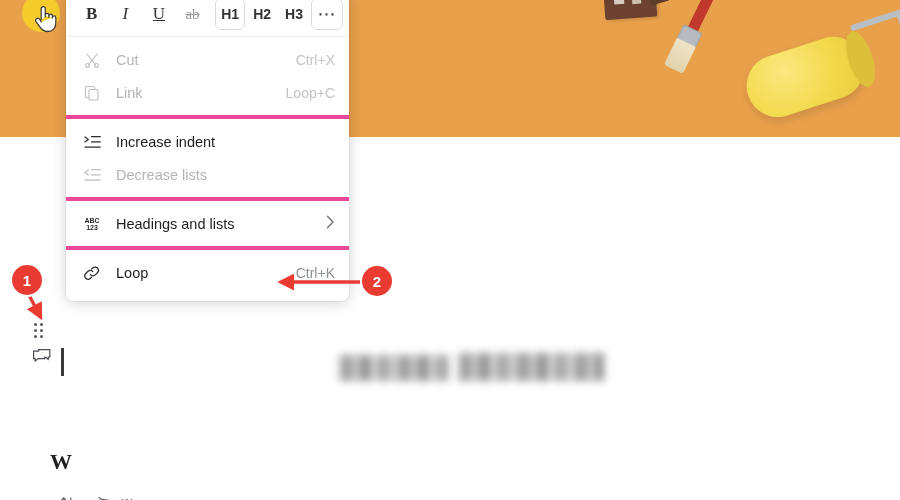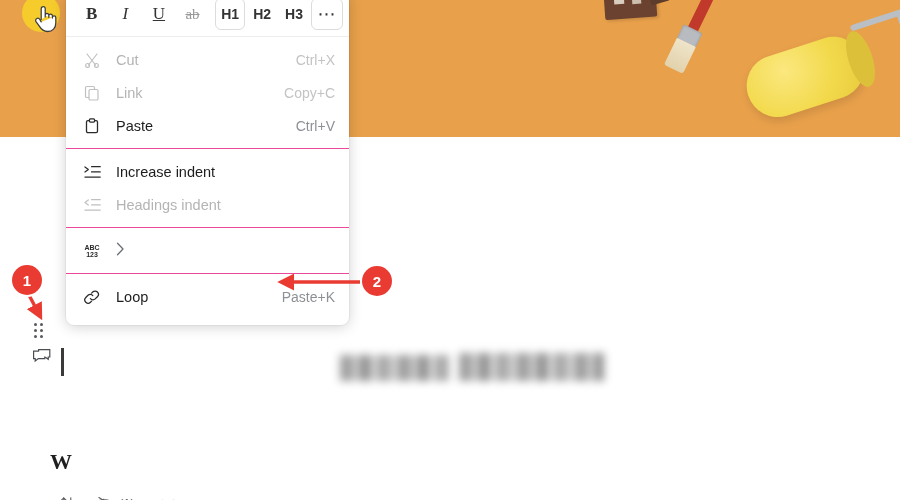--- a/index.html
+++ b/index.html
@@ -167,21 +167,21 @@
     font-size:14px; font-weight:700; width:30px;
   }
   .fmt-btn.boxed {
     border:1px solid #dcdcdc;
     border-radius:6px;
   }
   .fmt-btn.more { font-size:18px; letter-spacing:1px; }
   .fmt-sep { width:3px; }
 
   .menu-group { padding:6px 0; }
-  .menu-group + .menu-group { border-top:1px solid #ec4899; }
+  .menu-group + .menu-group { border-top:4px solid #ec4899; }
 
   .menu-item {
     display:flex; align-items:center;
     height:33px;
     padding:0 14px 0 16px;
     gap:14px;
     font-size:14.5px;
     color:#1d1d1d;
     cursor:pointer;
     position:relative;
@@ -335,81 +335,72 @@
     </div>
 
     <div class="menu-item disabled">
       <span class="mi-icon">
         <svg width="16" height="16" viewBox="0 0 16 16">
           <rect x="1.5" y="1.5" width="9" height="11" rx="1.3" stroke="currentColor" stroke-width="1.2" fill="none"></rect>
           <rect x="5" y="4.5" width="9" height="10.5" rx="1.3" stroke="currentColor" stroke-width="1.2" fill="#fff"></rect>
         </svg>
       </span>
       <span class="mi-label">Link</span>
-      <span class="mi-shortcut">Copy+C</span>
-    </div>
-
-    <div class="menu-item">
-      <span class="mi-icon">
-        <svg width="16" height="16" viewBox="0 0 16 16">
-          <rect x="2.5" y="2.6" width="11" height="12" rx="1.4" stroke="currentColor" stroke-width="1.3" fill="none"></rect>
-          <rect x="5.4" y="0.9" width="5.2" height="3.2" rx="1" stroke="currentColor" stroke-width="1.3" fill="#fff"></rect>
-        </svg>
-      </span>
-      <span class="mi-label">Paste</span>
-      <span class="mi-shortcut">Ctrl+V</span>
-    </div>
+      <span class="mi-shortcut">Loop+C</span>
+    </div>
+
   </div>
 
   <div class="menu-group">
     <div class="menu-item">
       <span class="mi-icon">
         <svg width="17" height="14" viewBox="0 0 18 14">
           <path d="M8 1.4h9.2M8 6.9h9.2M1 12.4h16.2" stroke="currentColor" stroke-width="1.3" stroke-linecap="round"></path>
           <path d="M1 1.6l3.6 2.7L1 7" stroke="currentColor" stroke-width="1.3" fill="none" stroke-linecap="round" stroke-linejoin="round"></path>
         </svg>
       </span>
       <span class="mi-label">Increase indent</span>
     </div>
 
     <div class="menu-item disabled">
       <span class="mi-icon">
         <svg width="17" height="14" viewBox="0 0 18 14">
           <path d="M8 1.4h9.2M8 6.9h9.2M1 12.4h16.2" stroke="currentColor" stroke-width="1.3" stroke-linecap="round"></path>
           <path d="M4.6 1.6L1 4.3 4.6 7" stroke="currentColor" stroke-width="1.3" fill="none" stroke-linecap="round" stroke-linejoin="round"></path>
         </svg>
       </span>
-      <span class="mi-label">Headings indent</span>
+      <span class="mi-label">Decrease lists</span>
     </div>
   </div>
 
   <div class="menu-group">
     <div class="menu-item">
       <span class="mi-icon">
         <span class="abc123">ABC<br>123</span>
       </span>
+      <span class="mi-label">Headings and lists</span>
       <span class="mi-chevron">
         <svg width="9" height="14" viewBox="0 0 9 14">
           <path d="M1.5 1.3L7 7l-5.5 5.7" stroke="currentColor" stroke-width="1.3" fill="none" stroke-linecap="round" stroke-linejoin="round"></path>
         </svg>
       </span>
     </div>
   </div>
 
 
   <div class="menu-group">
     <div class="menu-item">
       <span class="mi-icon">
         <svg width="18" height="16" viewBox="0 0 18 16">
           <path d="M7.4 9.6a3.3 3.3 0 004.8.3l2.2-2.2a3.3 3.3 0 00-4.7-4.7L8.6 4.1" stroke="currentColor" stroke-width="1.25" fill="none" stroke-linecap="round"></path>
           <path d="M9.8 6.6a3.3 3.3 0 00-4.8-.3L2.8 8.5a3.3 3.3 0 004.7 4.7l1.1-1.1" stroke="currentColor" stroke-width="1.25" fill="none" stroke-linecap="round"></path>
         </svg>
       </span>
       <span class="mi-label">Loop</span>
-      <span class="mi-shortcut">Paste+K</span>
+      <span class="mi-shortcut">Ctrl+K</span>
     </div>
   </div>
 
 </div>
 
 <svg id="anno-svg">
   <defs>
     <marker id="arrowhead" markerWidth="5" markerHeight="5" refX="3.6" refY="2.5" orient="auto">
       <path d="M0,0 L5,2.5 L0,5 z" fill="#ea3b33"></path>
     </marker>

